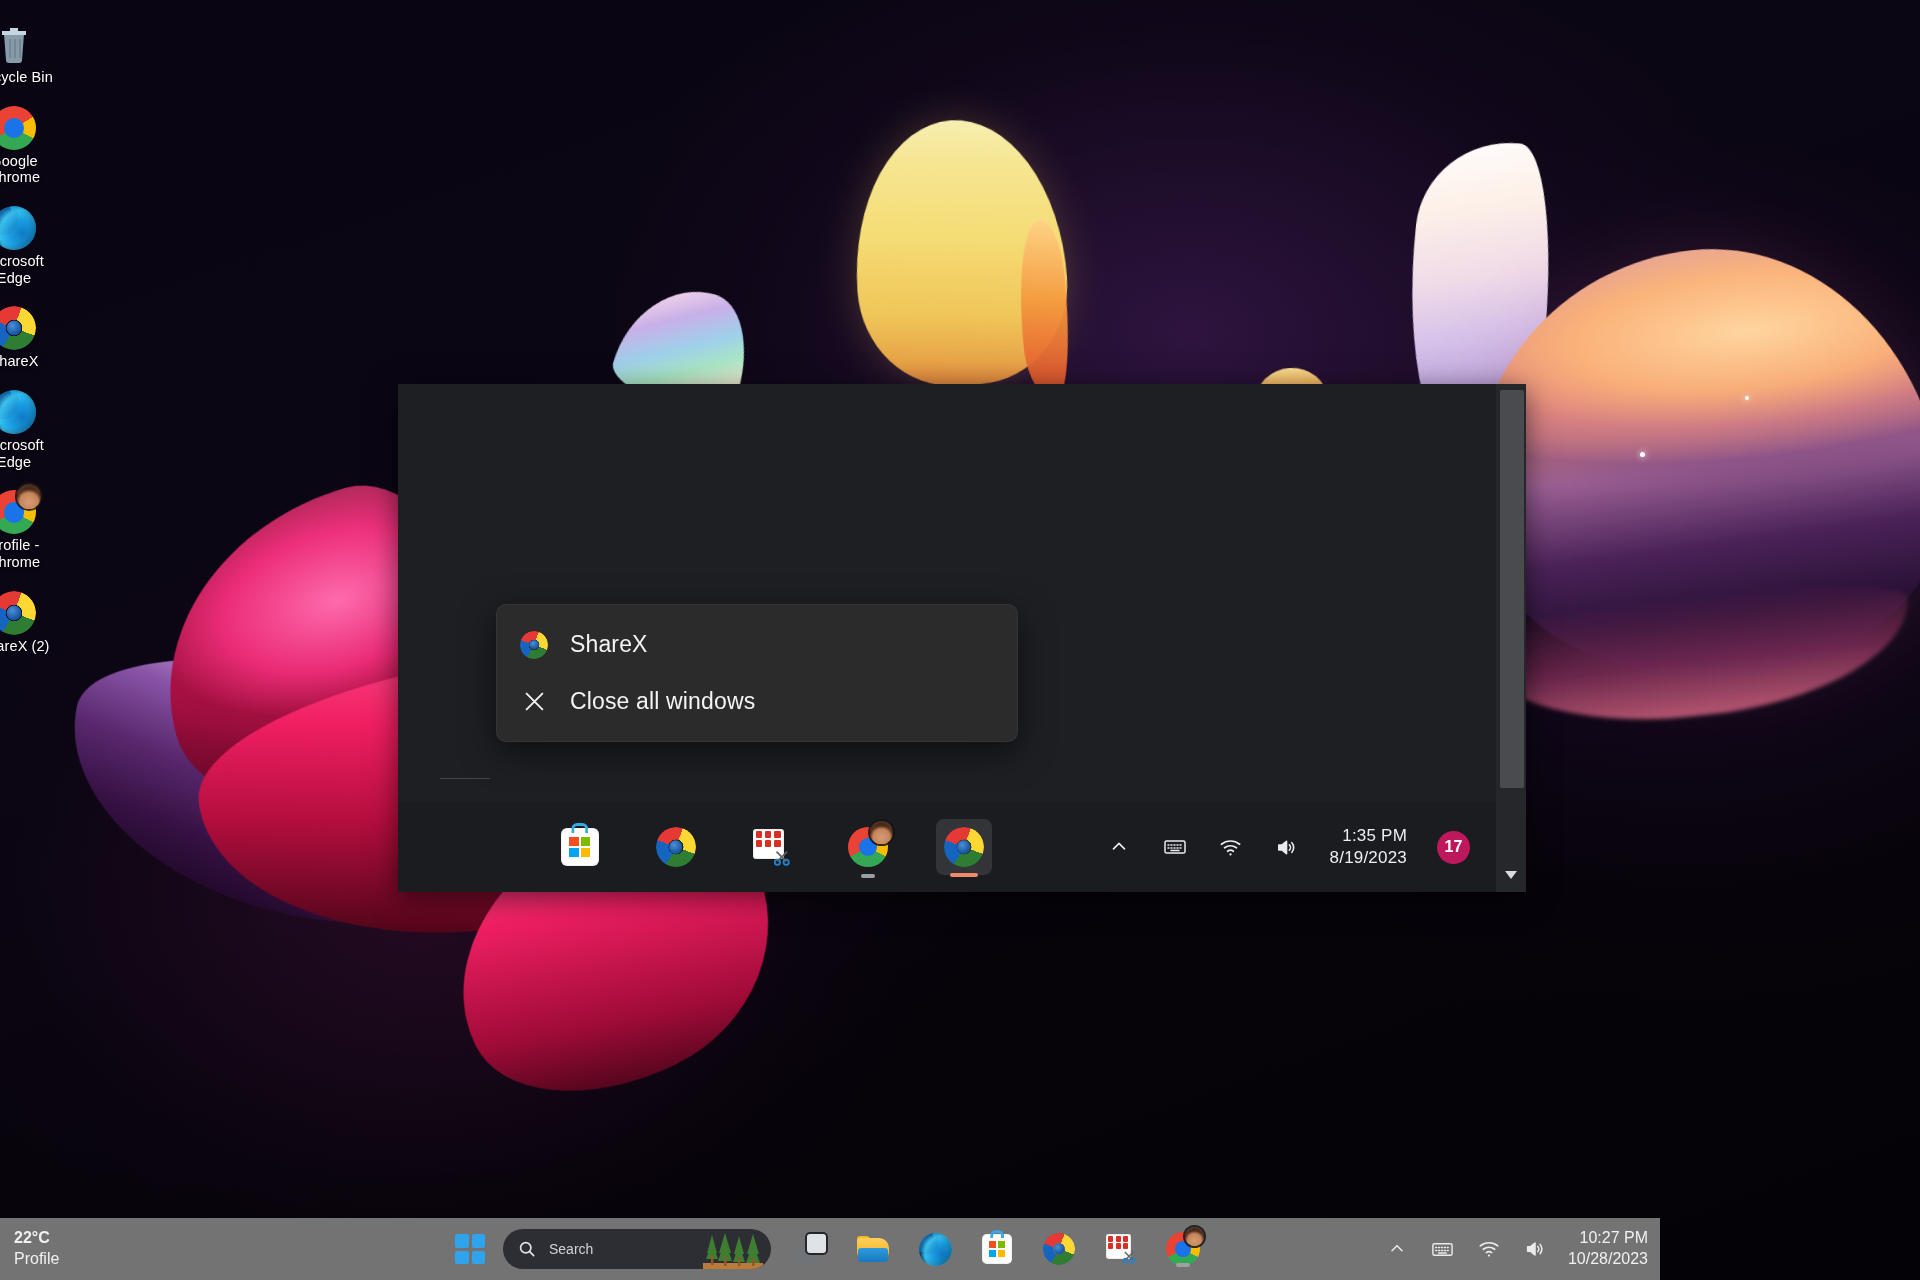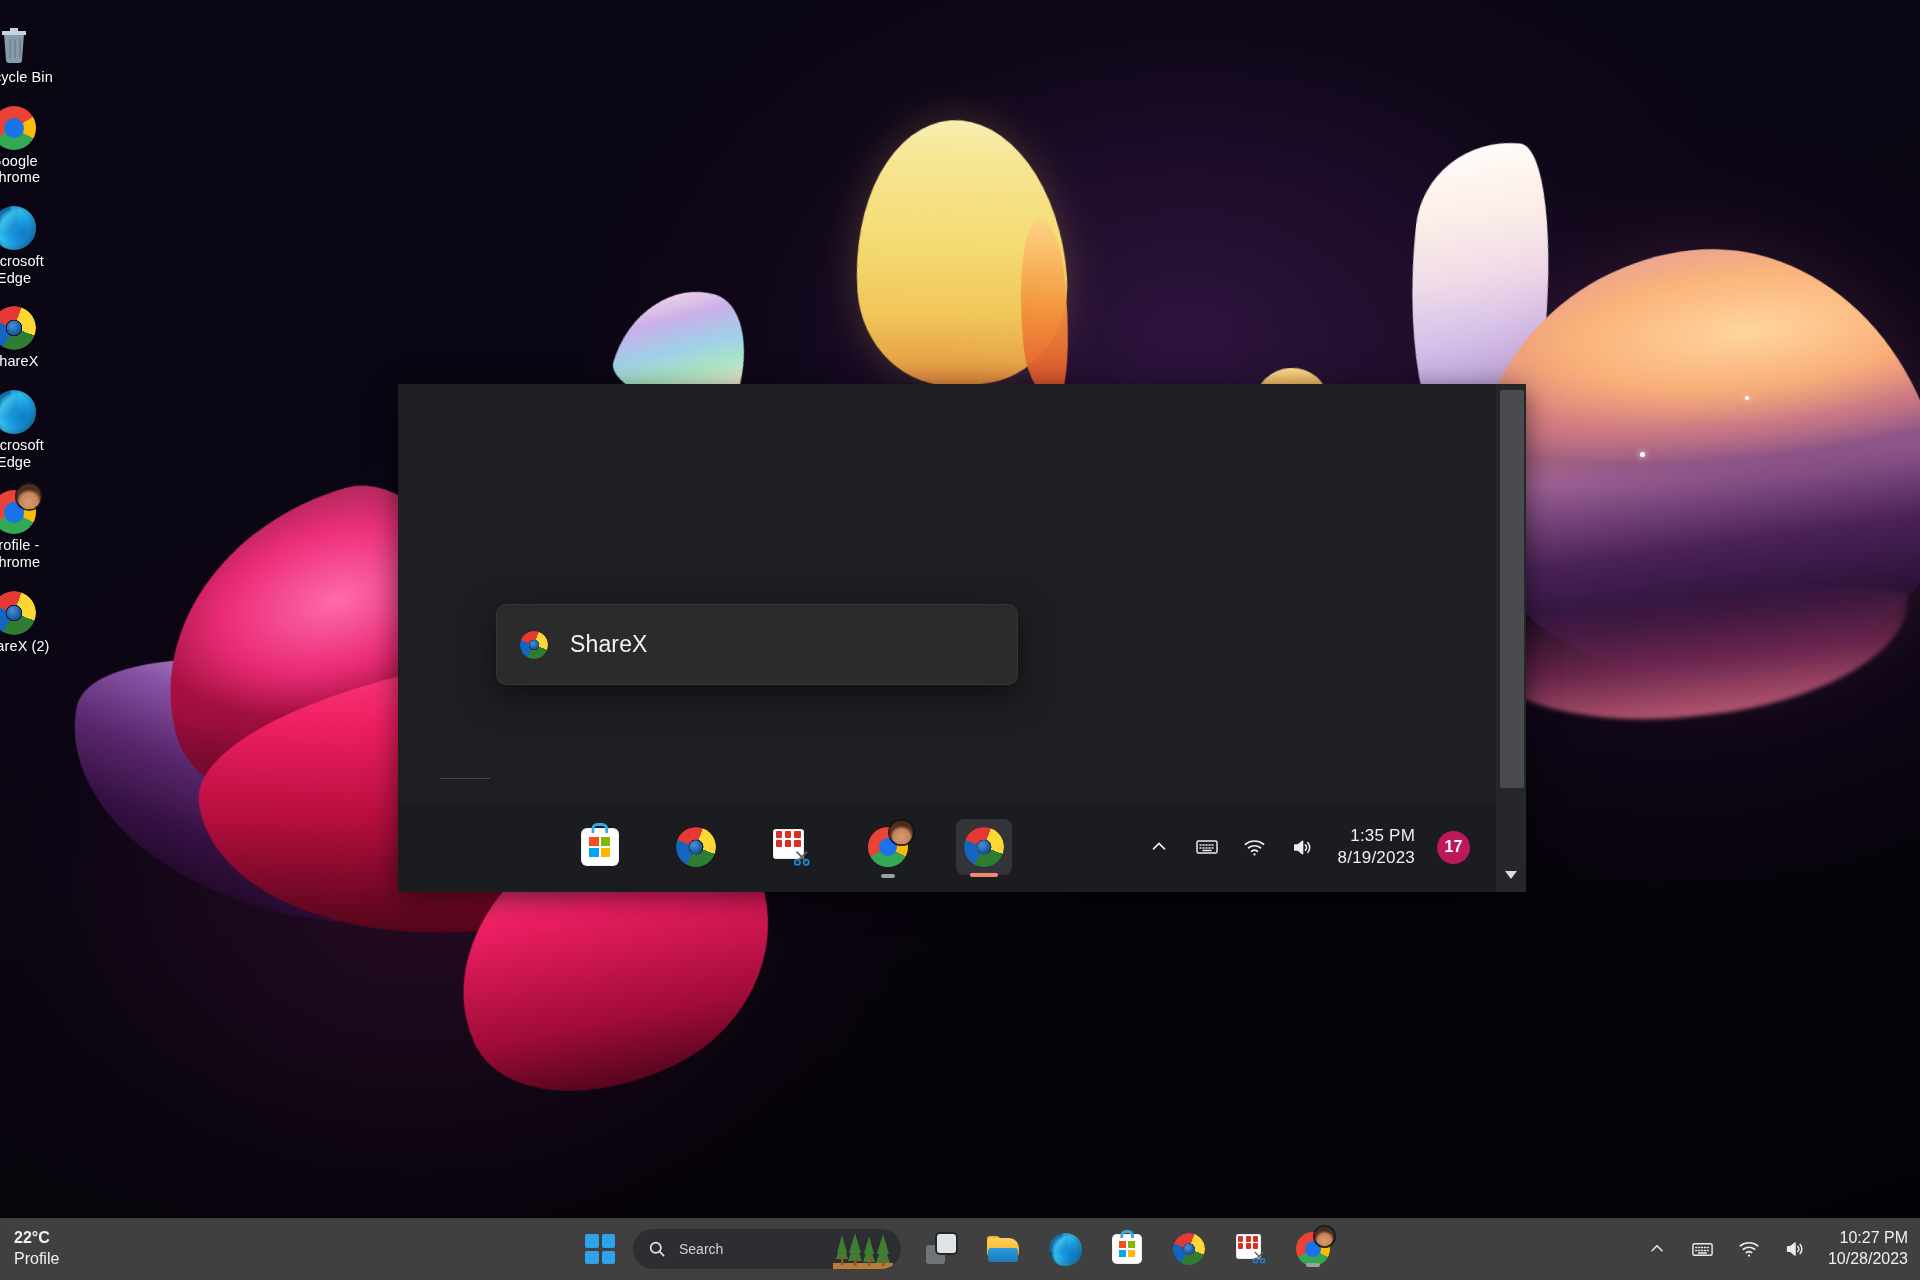--- a/index.html
+++ b/index.html
@@ -281,21 +281,21 @@
   .tb-btn.active { background:#333438; }
   .tb-underline {
     position:absolute; bottom:-2px; left:50%; transform:translateX(-50%);
     width:28px; height:4px; border-radius:3px; background:#f08a6a;
   }
   .tb-dot {
     position:absolute; bottom:-3px; left:50%; transform:translateX(-50%);
     width:14px; height:4px; border-radius:3px; background:#9aa0a6;
   }
   #inner-tb-right {
-    display:flex; align-items:center; gap:22px; padding-right:26px;
+    display:flex; align-items:center; gap:30px; padding-right:26px;
   }
   #inner-clock {
     display:flex; flex-direction:column; align-items:flex-end;
     font-size:17px; color:#eceef0; line-height:1.28; letter-spacing:.2px;
   }
   #inner-badge {
     width:33px; height:33px; border-radius:50%; background:#be185d;
     color:#fff; font-size:16px; font-weight:600;
     display:flex; align-items:center; justify-content:center;
   }
@@ -308,22 +308,22 @@
     padding:12px 0 12px;
   }
   .cm-item {
     height:57px; display:flex; align-items:center; gap:20px;
     padding:0 22px; color:#f2f3f4; font-size:23px; letter-spacing:.15px;
   }
   .cm-ico { width:32px; height:32px; display:flex; align-items:center; justify-content:center; flex:0 0 32px; }
 
   
   #taskbar {
-    position:absolute; left:0; bottom:0; width:1920px; height:62px;
-    background:#404040; z-index:60;
+    position:absolute; left:0; bottom:0; width:1660px; height:62px;
+    background:#737373; z-index:60;
     display:flex; align-items:center;
   }
   #weather {
     position:absolute; left:14px; top:50%; transform:translateY(-50%);
     color:#f0f1f3; font-size:16px; line-height:1.3;
   }
   #weather .temp { font-weight:700; }
   #tb-center {
     position:absolute; left:50%; transform:translateX(-50%);
     display:flex; align-items:center; gap:18px; height:100%;
@@ -554,20 +554,28 @@
     <span class="cm-ico">
       <span class="sharex-wrap" style="width:28px;height:28px;display:block;position:relative;">
         <span class="sharex-ico" style="width:28px;height:28px;"></span>
         <span class="core"></span>
       </span>
     </span>
     <span>ShareX</span>
   </div>
 
 
+  <div class="cm-item">
+    <span class="cm-ico">
+      <svg viewBox="0 0 24 24" width="27" height="27" fill="none" stroke="#f0f1f3" stroke-width="1.7" stroke-linecap="round">
+        <path d="M5 5l14 14M19 5L5 19"></path>
+      </svg>
+    </span>
+    <span>Close all windows</span>
+  </div>
 
 </div>
 
 <div id="taskbar">
 
   <div id="weather">
     <div class="temp">22°C</div>
     <div>Profile</div>
   </div>
 

